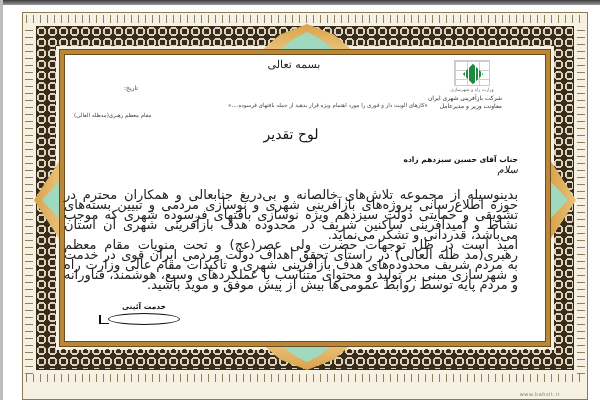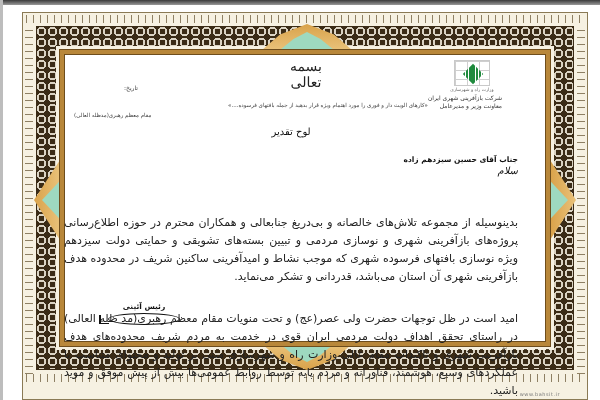--- a/index.html
+++ b/index.html
@@ -80,22 +80,22 @@
     }
     .side-left { left: 12px; top: 148px; clip-path: polygon(0 50%, 100% 0, 100% 100%); }
     .side-left::after { clip-path: polygon(10% 50%, 100% 10%, 100% 90%); }
     .side-right { right: 12px; top: 148px; clip-path: polygon(100% 50%, 0 0, 0 100%); }
     .side-right::after { left: 0; right: 6px; clip-path: polygon(90% 50%, 0 10%, 0 90%); }
 
     .page { position: absolute; left: 64px; top: 54px; width: 454px; height: 280px; }
     .rtl { direction: rtl; text-align: right; }
 
     .basmala {
-      position: absolute; left: 212px; top: 4px; width: 60px; height: 14px;
-      font-family: "DejaVu Serif", serif; font-size: 14px; color: #222; text-align: center;
+      position: absolute; left: 200px; top: 4px; width: 60px; height: 14px;
+      font-family: "DejaVu Serif", serif; font-size: 11px; color: #222; text-align: center;
     }
 
     .logo { position: absolute; right: 16px; top: 6px; width: 60px; }
     .logo-grid {
       width: 36px; height: 26px; margin: 0 auto;
       border: 1px solid #c9c9c9;
       background-image:
         linear-gradient(90deg, #cfcfcf 1px, transparent 1px),
         linear-gradient(#cfcfcf 1px, transparent 1px);
       background-size: 12px 9px;
@@ -109,29 +109,29 @@
     .logo-line { font-size: 6px; line-height: 8px; color: #333; text-align: center; white-space: nowrap; }
     .logo-line.small { font-size: 4.5px; color: #666; }
 
     .date-label { position: absolute; left: 60px; top: 30px; font-size: 6px; color: #444; }
 
     .quote { position: absolute; right: 90px; top: 48px; font-size: 5.5px; color: #444; white-space: nowrap; }
     .quote2 { position: absolute; left: 10px; top: 58px; font-size: 5.5px; color: #444; white-space: nowrap; direction: rtl; }
 
     .title {
       position: absolute; left: 0; right: 0; top: 72px; text-align: center;
-      font-family: "DejaVu Serif", serif; font-size: 10px; color: #111;
+      font-family: "DejaVu Serif", serif; font-size: 14px; color: #111;
     }
 
     .addressee { position: absolute; right: 0; top: 100px; width: 454px; }
     .addr-line { font-size: 7.5px; font-weight: bold; color: #111; line-height: 11px; }
-    .salam { font-family: Liberation Sans, sans-serif; font-size: 10px; font-style: italic; color: #111; line-height: 12px; }
+    .salam { font-family: Liberation Mono, monospace; font-size: 10px; font-style: italic; color: #111; line-height: 12px; }
 
     .body-text { position: absolute; right: 0; top: 136px; width: 454px; }
-    .para { font-size: 11px; color: #222; line-height: 18px; text-align: justify; text-align-last: right; margin-top: 24px; }
+    .para { font-size: 13px; color: #222; line-height: 10px; text-align: justify; text-align-last: right; }
 
     .signature { position: absolute; left: 30px; top: 248px; width: 100px; }
     .sig-name { font-size: 7.5px; font-weight: bold; color: #111; text-align: center; }
     .sig-mark {
       margin: 2px auto 0; width: 72px; height: 12px;
       border: 1.5px solid #111; border-radius: 50%;
       position: relative;
     }
     .sig-mark::before {
       content: ""; position: absolute; left: -10px; top: 1px; width: 8px; height: 8px;
@@ -188,18 +188,18 @@
     <div class="addr-line">جناب آقای حسین سیزدهم زاده</div>
     <div class="salam">سلام</div>
   </div>
 
   <div class="body-text rtl">
     <p class="para">بدینوسیله از مجموعه تلاش‌های خالصانه و بی‌دریغ جنابعالی و همکاران محترم در حوزه اطلاع‌رسانی پروژه‌های بازآفرینی شهری و نوسازی مردمی و تبیین بسته‌های تشویقی و حمایتی دولت سیزدهم ویژه نوسازی بافتهای فرسوده شهری که موجب نشاط و امیدآفرینی ساکنین شریف در محدوده هدف بازآفرینی شهری آن استان می‌باشد، قدردانی و تشکر می‌نماید.</p>
     <p class="para">امید است در ظل توجهات حضرت ولی عصر(عج) و تحت منویات مقام معظم رهبری(مد ظله العالی) در راستای تحقق اهداف دولت مردمی ایران قوی در خدمت به مردم شریف محدوده‌های هدف بازآفرینی شهری و تاکیدات مقام عالی وزارت راه و شهرسازی مبنی بر تولید و محتوای متناسب با عملکردهای وسیع، هوشمند، فناورانه و مردم پایه توسط روابط عمومی‌ها بیش از پیش موفق و موید باشید.</p>
   </div>
 
   <div class="signature">
-    <div class="sig-name rtl">رئیس آئینی</div>
+    <div class="sig-name rtl">خدمت آئینی</div>
     <div class="sig-mark"></div>
   </div>
 </div>
 
 <div class="footer-mark">www.bahsit.ir</div>
 
 </body></html>

